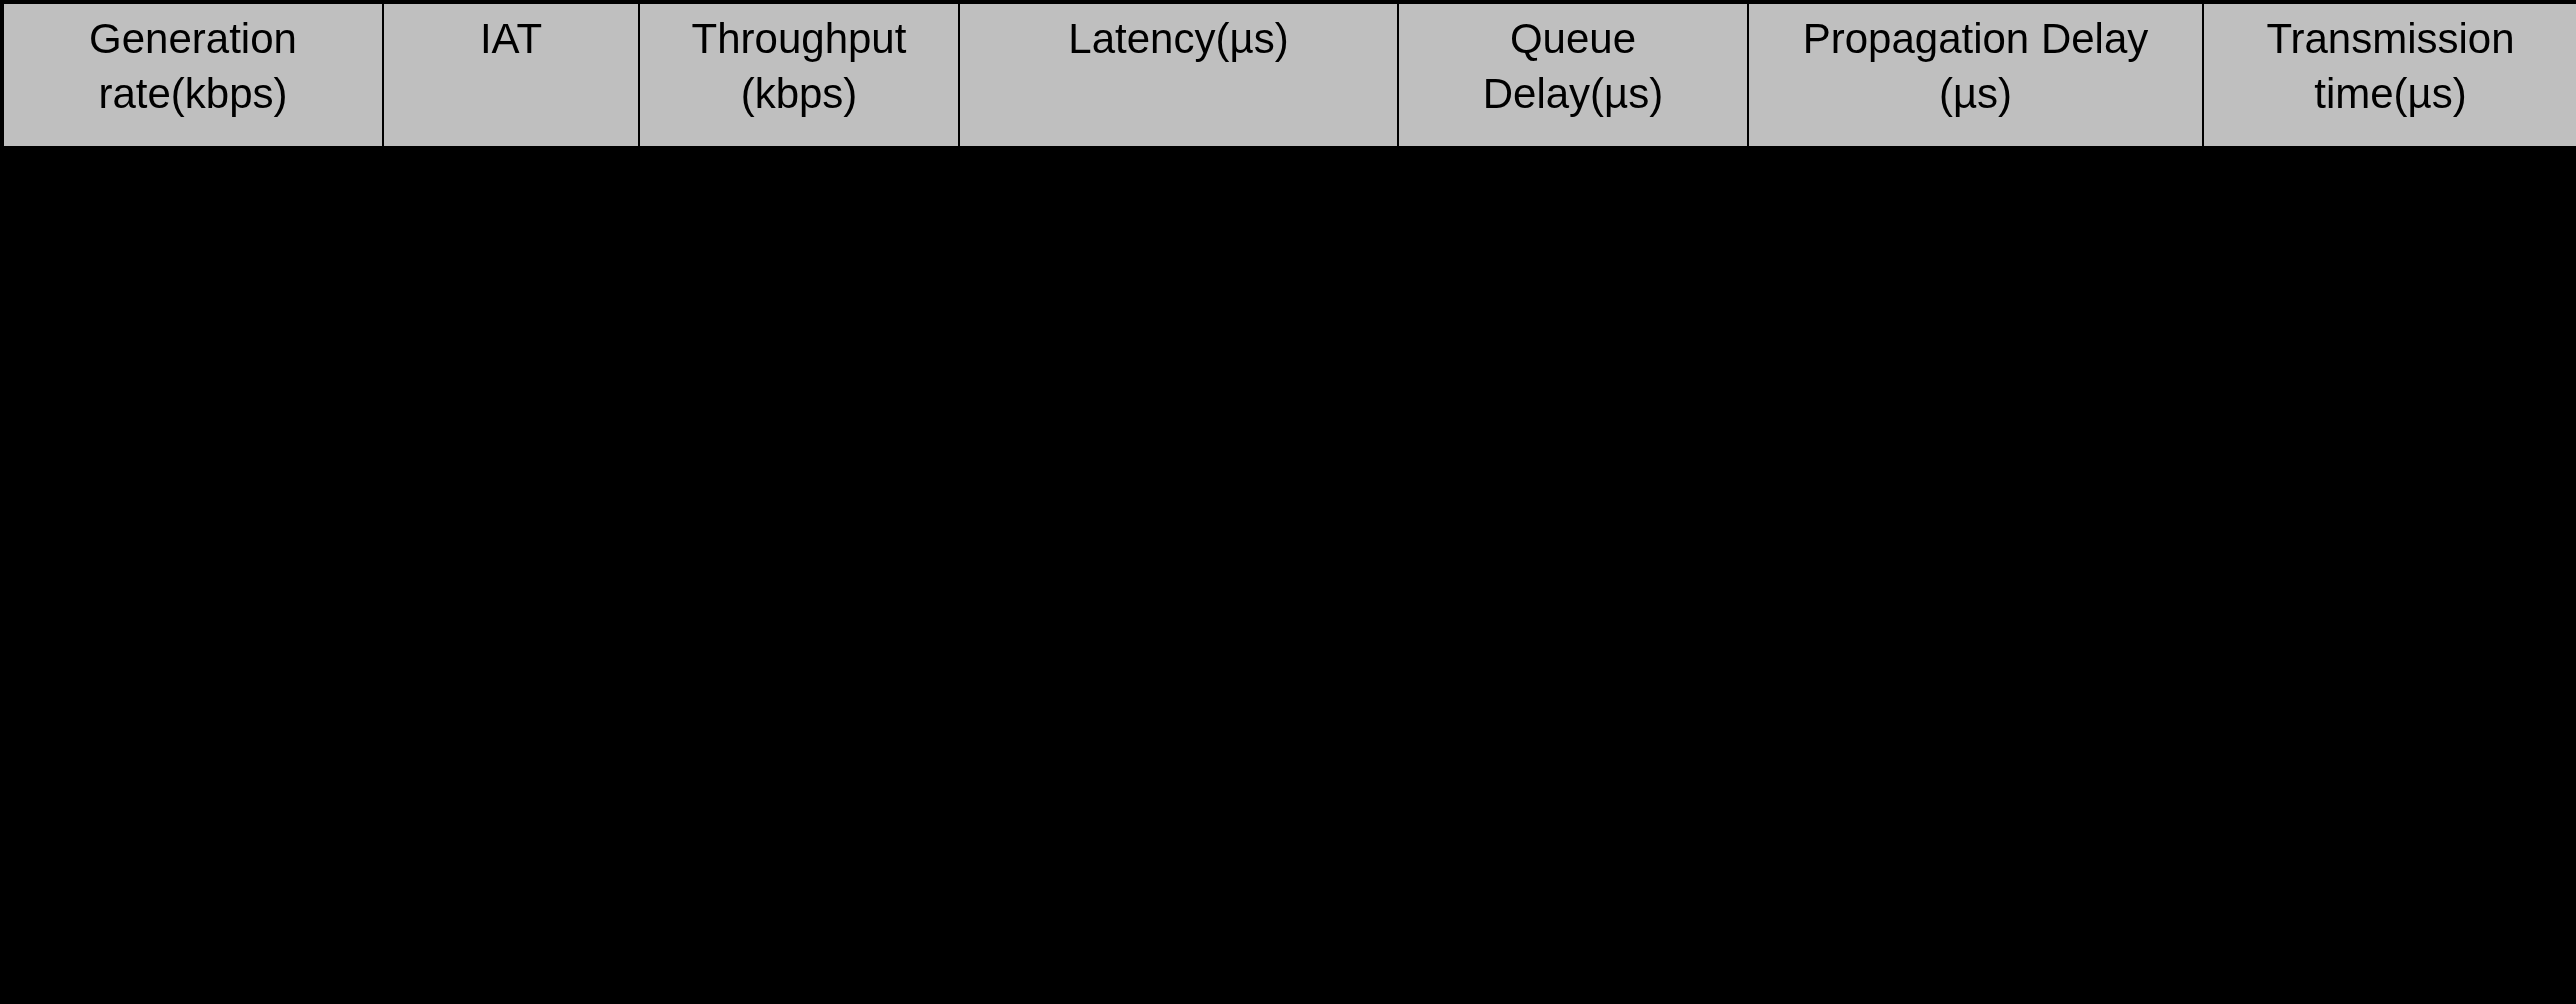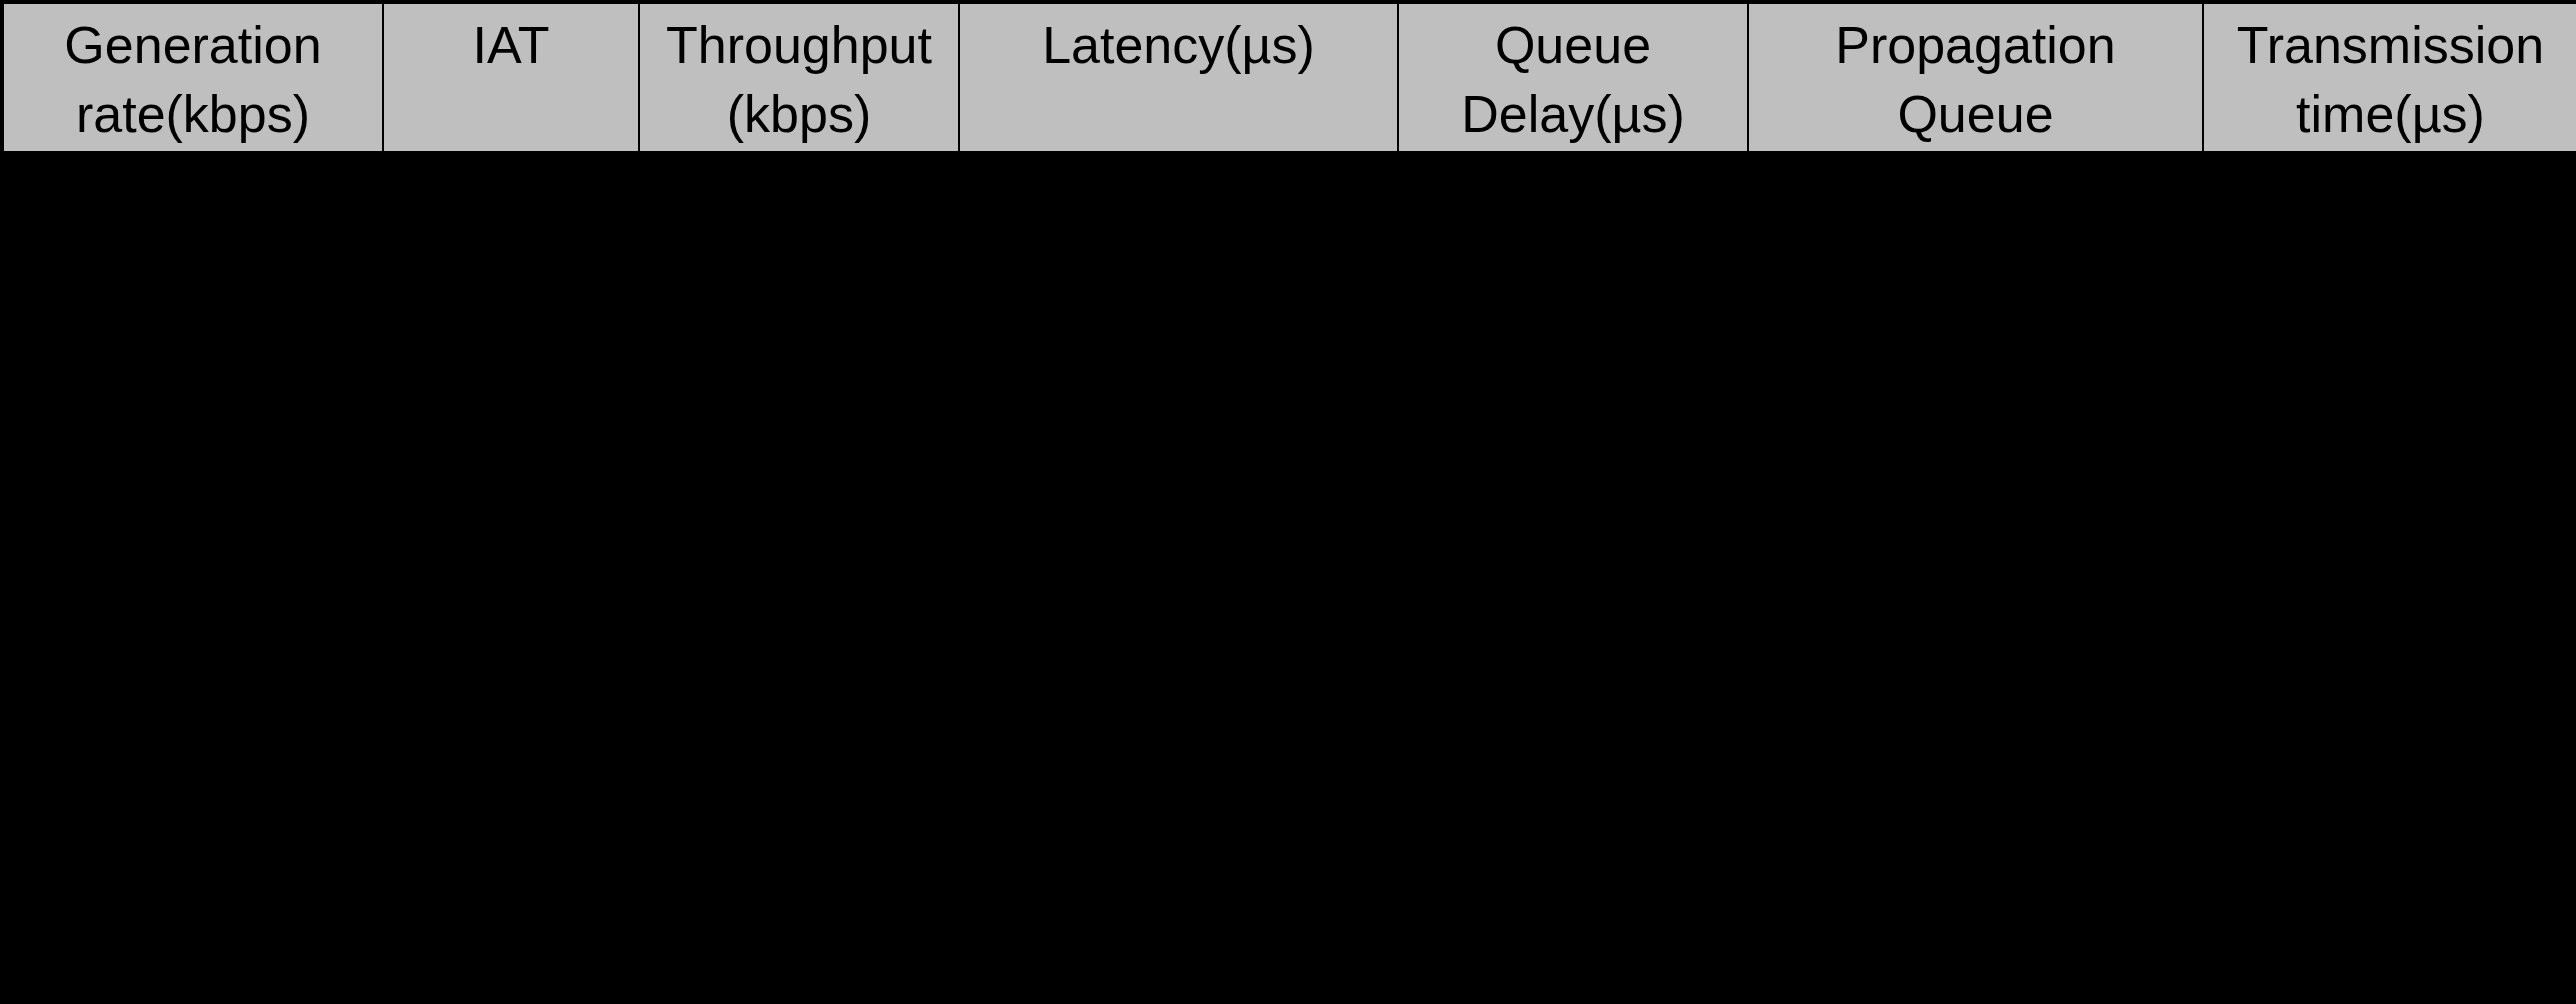--- a/index.html
+++ b/index.html
@@ -22,21 +22,21 @@
     border: 4.2px solid #000000;
   }
   table.metrics-table th {
     background: #bfbfbf;
     border: 2.8px solid #000000;
     box-sizing: border-box;
     height: 146px;
     vertical-align: top;
     text-align: center;
     color: #000000;
-    font-size: 52px;
+    font-size: 42px;
     line-height: 1.32;
     font-weight: 400;
     white-space: pre-line;
     padding: 7px 4.2px 0 4.2px;
     overflow: hidden;
   }
   .body-area {
     position: absolute;
     left: 0;
     top: 151px;
@@ -63,21 +63,21 @@
     <thead>
       <tr>
         <th>Generation
 rate(kbps)</th>
         <th>IAT</th>
         <th>Throughput
 (kbps)</th>
         <th>Latency(µs)</th>
         <th>Queue
 Delay(µs)</th>
-        <th>Propagation Queue
+        <th>Propagation Delay
 (µs)</th>
         <th>Transmission
 time(µs)</th>
       </tr>
     </thead>
   </table>
 
   <div class="body-area"></div>
 
 </div>

